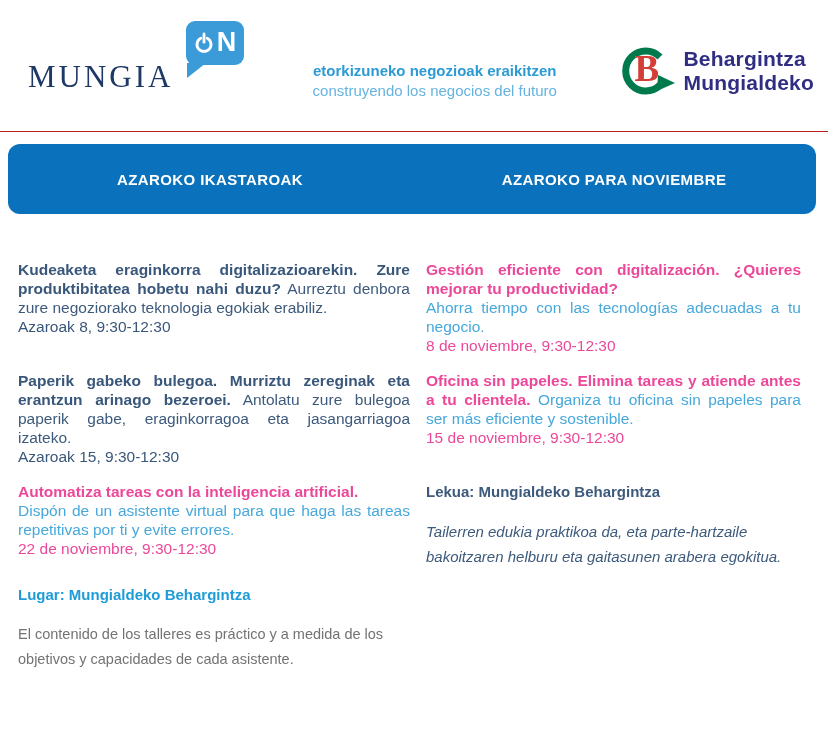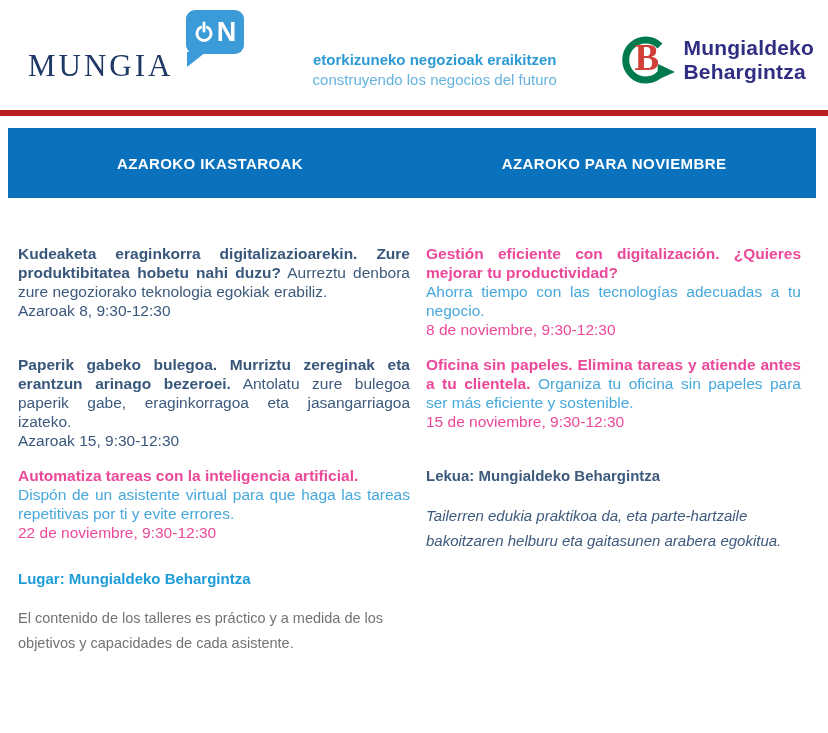--- a/index.html
+++ b/index.html
@@ -6,25 +6,25 @@
   html, body { background: #ffffff; }
   body {
     width: 828px; height: 733px;
     font-family: "Liberation Sans", sans-serif;
     overflow: hidden;
     position: relative;
   }
 
   
   .header {
-    height: 116px;
+    height: 132px;
     display: flex;
     align-items: center;
     padding: 6px 14px 0 28px;
-    border-bottom: 6px solid #b91c1c;
+    border-bottom: 1px solid #b91c1c;
   }
   .mungia-logo {
     position: relative;
     width: 250px; height: 100px;
     flex: 0 0 auto;
   }
   .mungia-wordmark {
     position: absolute; left: 0; top: 32px;
     font-family: "Liberation Serif", serif;
     font-variant: small-caps;
@@ -82,20 +82,21 @@
     font-size: 21px; line-height: 24px;
     letter-spacing: 0.2px;
   }
 
   
   .banner {
     margin: 12px 12px 0 8px;
     height: 70px;
     background: #0a71bd;
     display: flex;
+    border-radius: 12px;
   }
   .banner-cell {
     flex: 1 1 50%;
     display: flex; align-items: center; justify-content: center;
     color: #ffffff; font-weight: bold;
     font-size: 15px; letter-spacing: 0.4px;
   }
 
   
   .content {
@@ -147,22 +148,22 @@
 
   <div class="behargintza-logo">
     <div class="bz-mark">
       <svg width="58" height="58" viewBox="0 0 58 58">
         <path d="M43 15 A 20 20 0 1 0 43 43" stroke="#007a4d" stroke-width="7" fill="none"></path>
         <polygon points="41,33 58,41 40,49" fill="#007a4d"></polygon>
       </svg>
       <span class="bz-b">B</span>
     </div>
     <div class="bz-text">
+      <span class="bz-line">Behargintza</span>
       <span class="bz-line">Mungialdeko</span>
-      <span class="bz-line">Behargintza</span>
     </div>
   </div>
 </div>
 
 <div class="banner">
   <div class="banner-cell">AZAROKO IKASTAROAK</div>
   <div class="banner-cell">AZAROKO PARA NOVIEMBRE</div>
 </div>
 
 <div class="content">

